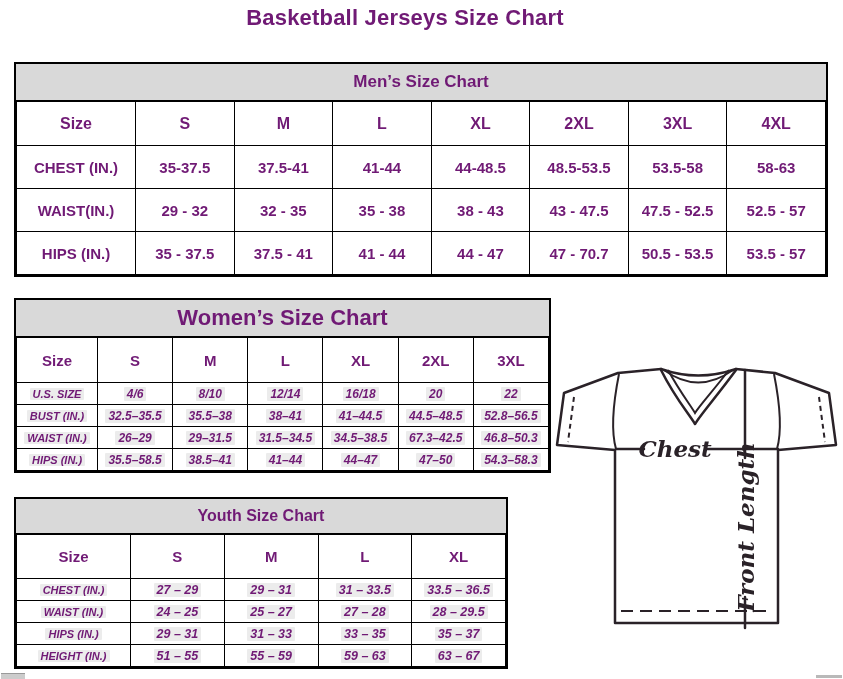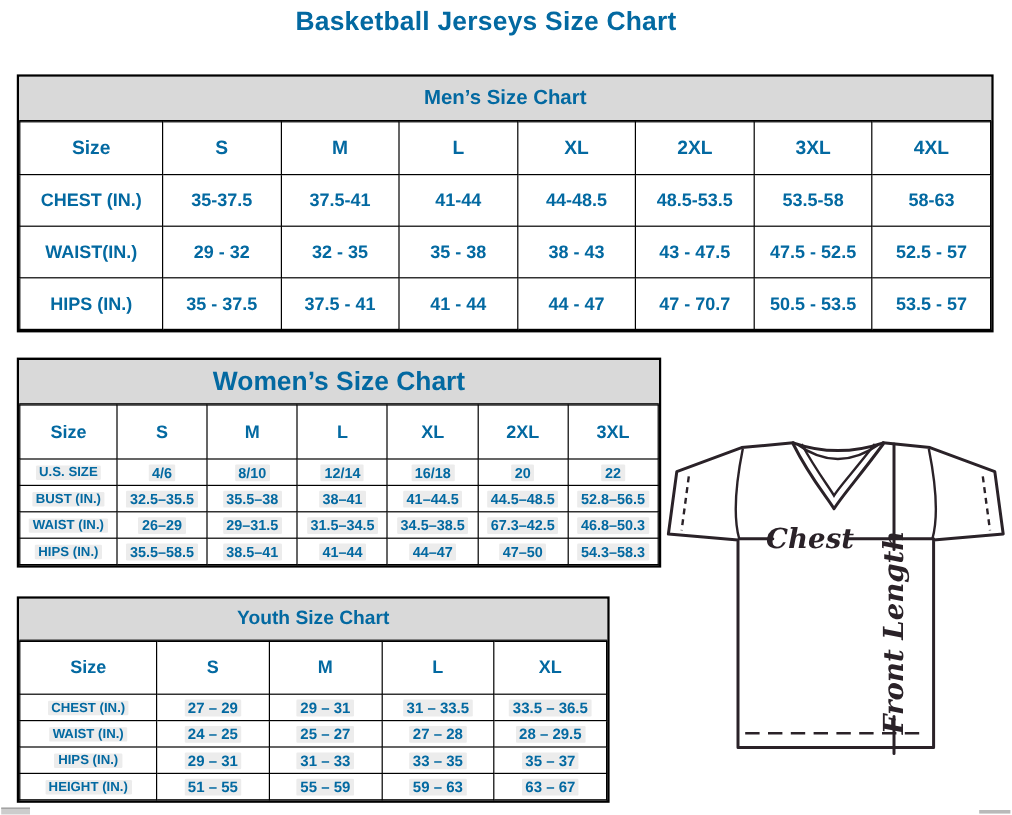--- a/index.html
+++ b/index.html
@@ -1,25 +1,25 @@
 <!DOCTYPE html>
 <html><head>
 <meta charset="utf-8">
 <style>
   html,body{margin:0;padding:0;background:#fff;}
   .canvas{position:relative;width:843px;height:679px;background:#ffffff;overflow:hidden;
-          font-family:"Liberation Sans","DejaVu Sans",sans-serif;color:#0369a1;}
+          font-family:"Liberation Sans","DejaVu Sans",sans-serif;color:#701a75;}
   .page-title{position:absolute;top:5px;left:0;width:810px;margin:0;text-align:center;
           font-size:22px;font-weight:700;letter-spacing:0.2px;}
   .size-table{position:absolute;border:2px solid #000;background:#fff;box-sizing:border-box;}
   .band{background:#d9d9d9;border-bottom:1px solid #000;display:flex;align-items:center;
           justify-content:center;font-weight:700;}
   table{border-collapse:collapse;table-layout:fixed;width:100%;}
   th,td{border:1px solid #000;text-align:center;vertical-align:middle;font-weight:700;padding:0;}
-  .hl{background:#ececec;padding:0 3px;border-radius:1px;}
+  .hl{background:#ececec;padding:0 3px;border-radius:1px;font-style:italic;}
 
   
   #mens{left:14px;top:62px;width:814px;}
   #mens .band{height:36px;font-size:17px;}
   #mens thead tr{height:44px;font-size:16px;}
   #mens tbody tr{height:43px;font-size:15px;}
 
   
   #womens{left:14px;top:298px;width:537px;}
   #womens .band{height:36px;font-size:22px;}

